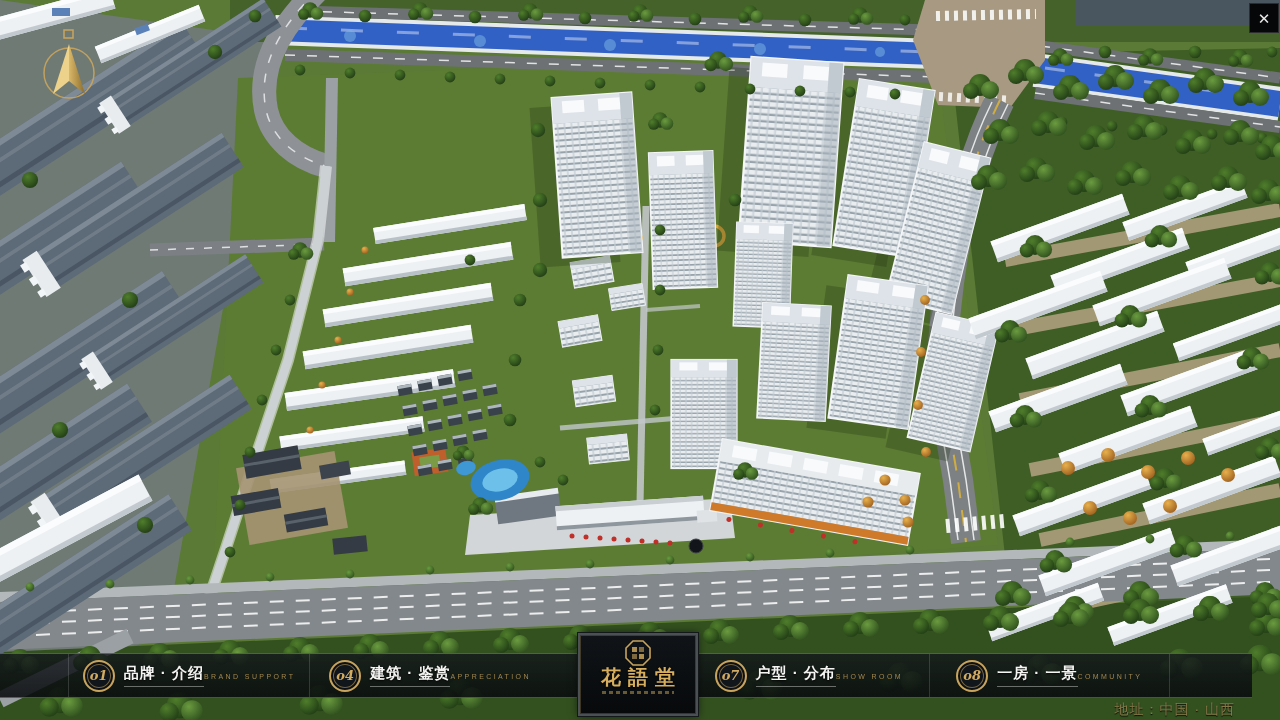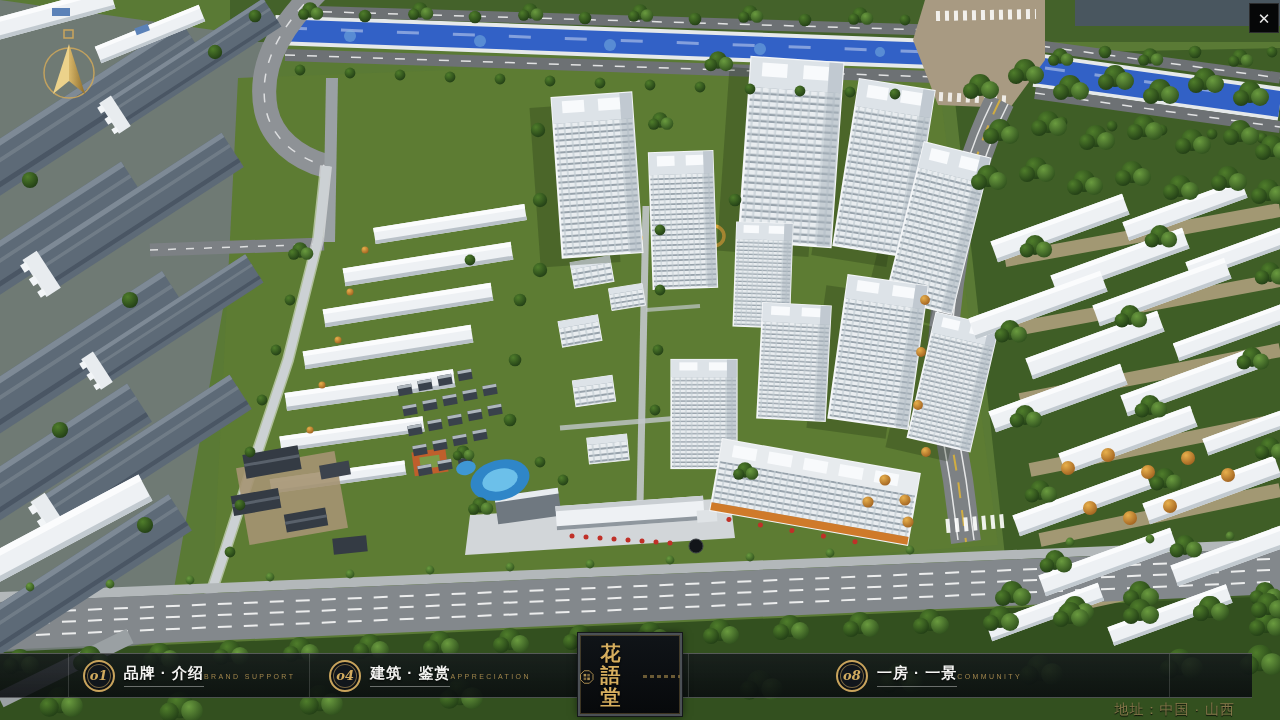--- a/index.html
+++ b/index.html
@@ -23,25 +23,25 @@
         box-shadow:inset 0 0 0 2px #0c1014, inset 0 0 0 3px rgba(201,164,92,.55);
         display:flex;align-items:center;justify-content:center;
         color:#d2ab5f;font:italic 700 13px "DejaVu Serif",serif;}
   .txt{display:flex;flex-direction:row;align-items:center;}
   .zh{color:#f4f4f2;font-weight:700;font-size:15px;letter-spacing:1px;white-space:nowrap;
       text-shadow:0 1px 2px rgba(0,0,0,.9);padding-bottom:3px;
       border-bottom:1px solid rgba(255,255,255,.38);}
   .en{margin-top:2px;color:#a2874c;font-size:7px;letter-spacing:2.4px;white-space:nowrap;}
 
   
-  .logo{position:absolute;left:578px;top:633px;width:104px;height:83px;box-sizing:border-box;
+  .logo{position:absolute;left:578px;top:633px;width:120px;height:83px;box-sizing:border-box;
         background:linear-gradient(#101418,#07090b);
         border:2px solid #4b5055;outline:1px solid #15181b;
         box-shadow:inset 0 0 0 1px rgba(201,164,92,.28),0 0 8px rgba(0,0,0,.6);
-        display:flex;flex-direction:row;align-items:center;}
+        display:flex;flex-direction:column;align-items:center;}
   .seal{margin-top:5px;}
   .logo-title{color:#d6ae5e;font-family:"DejaVu Serif","Liberation Serif",serif;
               font-weight:700;font-size:20px;letter-spacing:7px;padding-left:7px;line-height:1.1;
               text-shadow:0 1px 2px #000;}
   .logo-sub{margin-top:3px;width:72px;height:3px;opacity:.75;
             background:repeating-linear-gradient(90deg,#8a7340 0 4px,transparent 4px 7px);}
 
   
   .close-btn{position:absolute;right:1px;top:3px;width:28px;height:28px;
              background:#060708;border:1px solid #2c2d2e;color:#e9e9e9;
@@ -603,20 +603,29 @@
       <div class="txt">
             <div class="zh">建筑 · 鉴赏</div>
         <div class="en">APPRECIATION</div>
           </div>
     </div>
   </div>
   <div class="bar-spacer"></div>
   <div class="bar-side right">
     <div class="mi">
       <div class="ring">
+            <span>o7</span>
+          </div>
+      <div class="txt">
+            <div class="zh">户型 · 分布</div>
+        <div class="en">SHOW ROOM</div>
+          </div>
+    </div>
+    <div class="mi">
+      <div class="ring">
             <span>o8</span>
           </div>
       <div class="txt">
             <div class="zh">一房 · 一景</div>
         <div class="en">COMMUNITY</div>
           </div>
     </div>
   </div>
 </nav>
 

